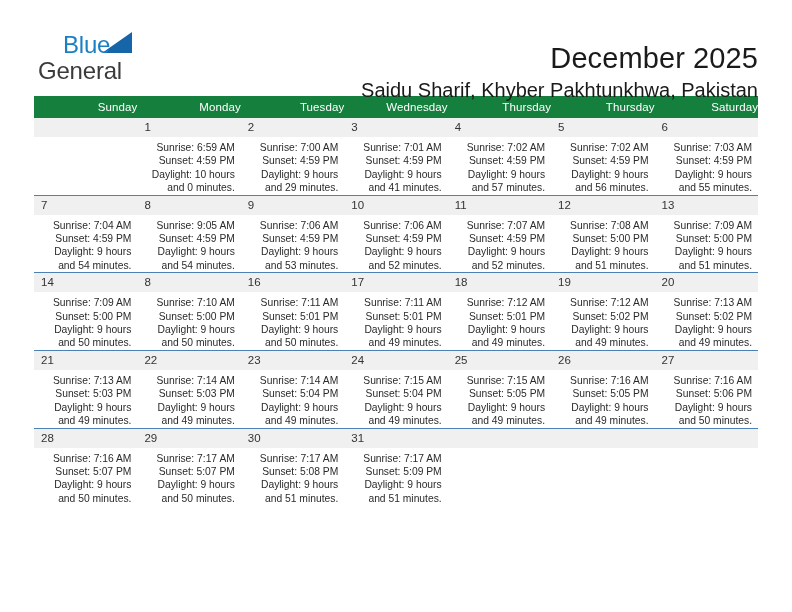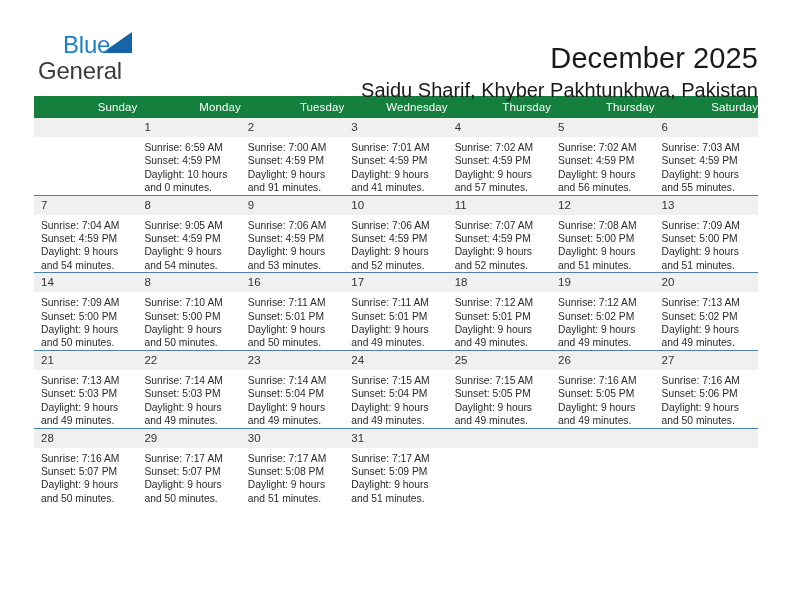--- a/index.html
+++ b/index.html
@@ -124,20 +124,21 @@
     height: 13px;
   }
   .daynum.empty {
     color: transparent;
   }
   .info {
     padding: 4px 6px 0 7px;
     font-size: 10.3px;
     line-height: 13.4px;
     color: #2a2a2a;
+    text-align: right;
   }
   .info div {
     white-space: nowrap;
   }
   td.day.empty-cell .info { visibility: hidden; }
 </style>
 </head>
 <body>
 
 <div class="page">
@@ -189,21 +190,21 @@
                 <div>Daylight: 10 hours</div>
                 <div>and 0 minutes.</div>
               </div>
             </td>
             <td class="day first-week">
               <div class="daynum">2</div>
               <div class="info">
                 <div>Sunrise: 7:00 AM</div>
                 <div>Sunset: 4:59 PM</div>
                 <div>Daylight: 9 hours</div>
-                <div>and 91 minutes.</div>
+                <div>and 29 minutes.</div>
               </div>
             </td>
             <td class="day first-week">
               <div class="daynum">3</div>
               <div class="info">
                 <div>Sunrise: 7:01 AM</div>
                 <div>Sunset: 4:59 PM</div>
                 <div>Daylight: 9 hours</div>
                 <div>and 41 minutes.</div>
               </div>

